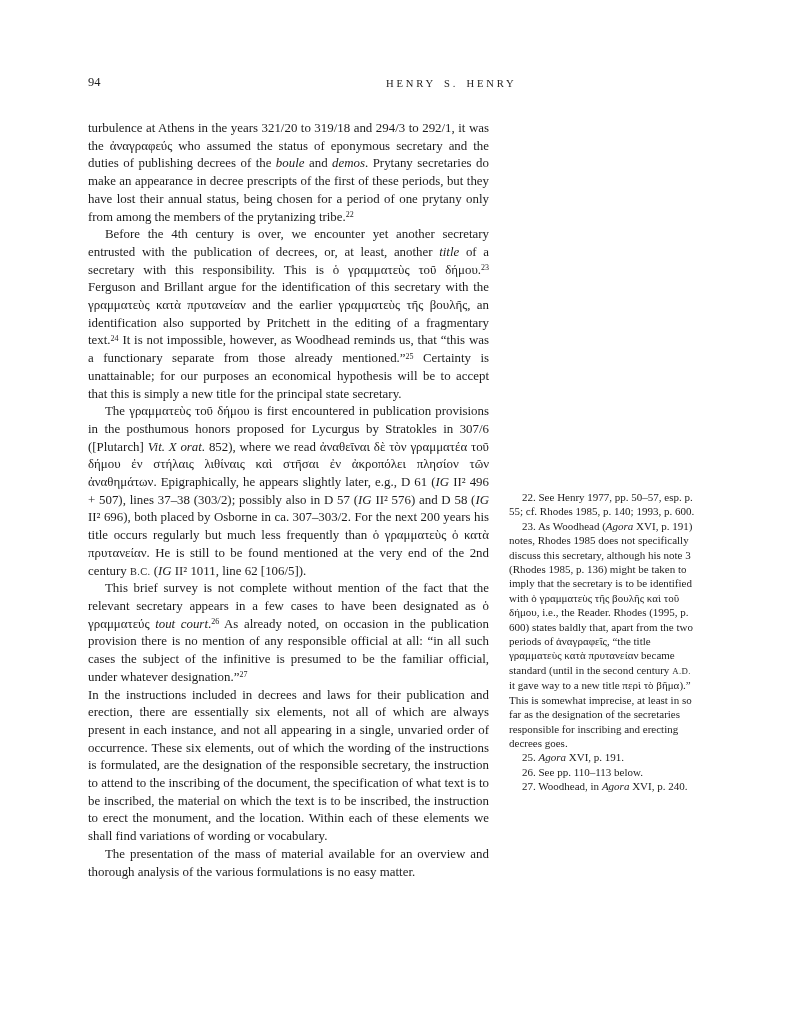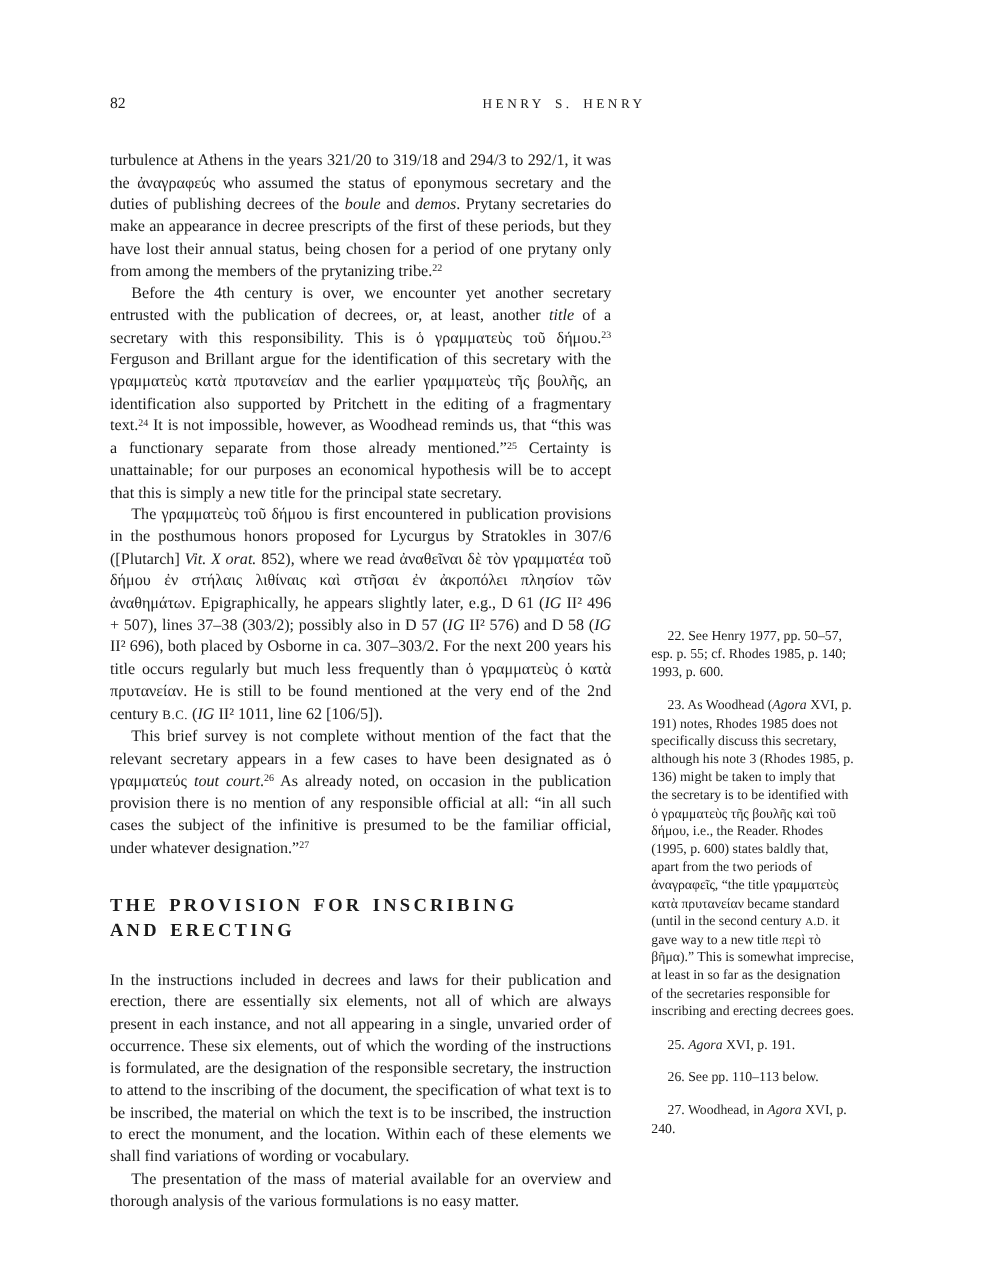--- a/index.html
+++ b/index.html
@@ -71,21 +71,21 @@
   .notes-column {
     position: absolute;
     left: 509px;
     top: 490px;
     width: 187px;
     font-size: 11px;
     line-height: 14.4px;
     text-align: left;
   }
   .notes-column p.footnote {
-    margin: 12px;
+    margin: 0;
     padding: 0;
     text-indent: 13px;
   }
   sup {
     font-size: 0.62em;
     line-height: 0;
     vertical-align: baseline;
     position: relative;
     top: -0.45em;
   }
@@ -94,36 +94,32 @@
     font-size: 0.8em;
     letter-spacing: 0.4px;
   }
 </style>
 </head>
 <body>
 
 <div class="page">
 
   <header class="running-head">
-    <span class="page-number">82</span>
+    <span class="page-number">94</span>
     <span class="author">HENRY S. HENRY</span>
   </header>
 
   <main class="text-column">
     <div>
         <p class="">turbulence at Athens in the years 321/20 to 319/18 and 294/3 to 292/1, it was the ἀναγραφεύς who assumed the status of eponymous secretary and the duties of publishing decrees of the <i>boule</i> and <i>demos</i>. Prytany secretaries do make an appearance in decree prescripts of the first of these periods, but they have lost their annual status, being chosen for a period of one prytany only from among the members of the prytanizing tribe.<sup>22</sup></p>
         <p class="indent">Before the 4th century is over, we encounter yet another secretary entrusted with the publication of decrees, or, at least, another <i>title</i> of a secretary with this responsibility. This is ὁ γραμματεὺς τοῦ δήμου.<sup>23</sup> Ferguson and Brillant argue for the identification of this secretary with the γραμματεὺς κατὰ πρυτανείαν and the earlier γραμματεὺς τῆς βουλῆς, an identification also supported by Pritchett in the editing of a fragmentary text.<sup>24</sup> It is not impossible, however, as Woodhead reminds us, that “this was a functionary separate from those already mentioned.”<sup>25</sup> Certainty is unattainable; for our purposes an economical hypothesis will be to accept that this is simply a new title for the principal state secretary.</p>
         <p class="indent">The γραμματεὺς τοῦ δήμου is first encountered in publication provisions in the posthumous honors proposed for Lycurgus by Stratokles in 307/6 ([Plutarch] <i>Vit. X orat.</i> 852), where we read ἀναθεῖναι δὲ τὸν γραμματέα τοῦ δήμου ἐν στήλαις λιθίναις καὶ στῆσαι ἐν ἀκροπόλει πλησίον τῶν ἀναθημάτων. Epigraphically, he appears slightly later, e.g., D 61 (<i>IG</i> II² 496 + 507), lines 37–38 (303/2); possibly also in D 57 (<i>IG</i> II² 576) and D 58 (<i>IG</i> II² 696), both placed by Osborne in ca. 307–303/2. For the next 200 years his title occurs regularly but much less frequently than ὁ γραμματεὺς ὁ κατὰ πρυτανείαν. He is still to be found mentioned at the very end of the 2nd century <span class="sc">B.C.</span> (<i>IG</i> II² 1011, line 62 [106/5]).</p>
         <p class="indent">This brief survey is not complete without mention of the fact that the relevant secretary appears in a few cases to have been designated as ὁ γραμματεύς <i>tout court</i>.<sup>26</sup> As already noted, on occasion in the publication provision there is no mention of any responsible official at all: “in all such cases the subject of the infinitive is presumed to be the familiar official, under whatever designation.”<sup>27</sup></p>
       </div>
 
-    <h2 class="section-heading">
-      <span>THE PROVISION FOR INSCRIBING</span><br>
-      <span>AND ERECTING</span>
-    </h2>
 
     <div>
         <p class="">In the instructions included in decrees and laws for their publication and erection, there are essentially six elements, not all of which are always present in each instance, and not all appearing in a single, unvaried order of occurrence. These six elements, out of which the wording of the instructions is formulated, are the designation of the responsible secretary, the instruction to attend to the inscribing of the document, the specification of what text is to be inscribed, the material on which the text is to be inscribed, the instruction to erect the monument, and the location. Within each of these elements we shall find variations of wording or vocabulary.</p>
         <p class="indent">The presentation of the mass of material available for an overview and thorough analysis of the various formulations is no easy matter.</p>
       </div>
   </main>
 
   <aside class="notes-column">
       <p class="footnote">22. See Henry 1977, pp. 50–57, esp. p. 55; cf. Rhodes 1985, p. 140; 1993, p. 600.</p>
       <p class="footnote">23. As Woodhead (<i>Agora</i> XVI, p. 191) notes, Rhodes 1985 does not specifically discuss this secretary, although his note 3 (Rhodes 1985, p. 136) might be taken to imply that the secretary is to be identified with ὁ γραμματεὺς τῆς βουλῆς καὶ τοῦ δήμου, i.e., the Reader. Rhodes (1995, p. 600) states baldly that, apart from the two periods of ἀναγραφεῖς, “the title γραμματεὺς κατὰ πρυτανείαν became standard (until in the second century <span class="sc">A.D.</span> it gave way to a new title περὶ τὸ βῆμα).” This is somewhat imprecise, at least in so far as the designation of the secretaries responsible for inscribing and erecting decrees goes.</p>

